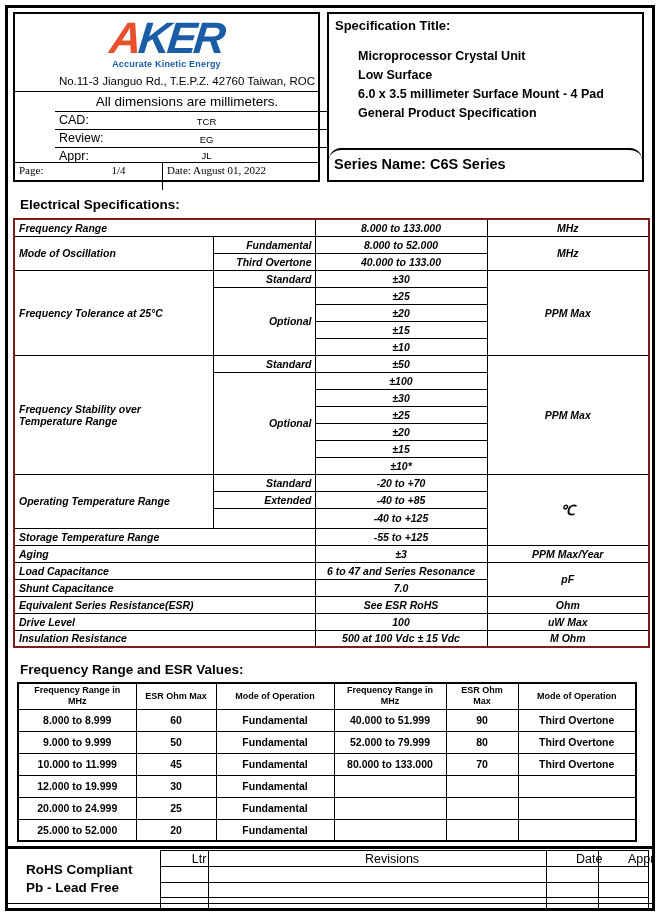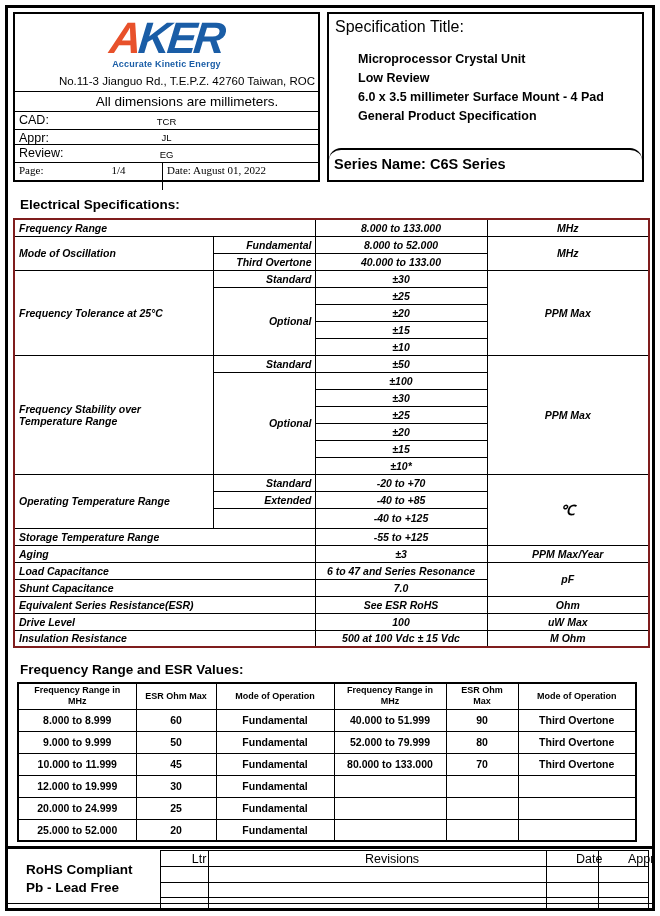--- a/index.html
+++ b/index.html
@@ -26,38 +26,38 @@
   }
   .logo-a   { color:#E8512B; }
   .logo-ker { color:#1A5DA6; }
   .logo-tagline {
     display:block; color:#1A5DA6; font-weight:bold; font-size:9px;
     margin-top:-1px; letter-spacing:0.2px;text-align:center;
   }
   .hrow { position:relative; width:100%; border-top:1px solid #000; overflow:hidden;padding-left:41px; }
   .row-addr  { height:19px; border-top:none; text-align:center; font-size:11.5px; padding-top:3px; }
   .row-dims  { height:20px; text-align:center; font-size:13.5px; padding-top:2px; }
-  .row-field { height:18px; font-size:12.5px; }
+  .row-field { height:18px; font-size:12.5px;margin-left:40px; }
   .row-field .f-label { position:absolute; left:4px; top:1px; }
   .row-field .f-value {
     position:absolute; left:0; right:0; top:4px; text-align:center; font-size:9.5px;
   }
   .row-appr  { height:15px; }
   .row-page  { height:28px; font-size:11px;font-family:Liberation Serif, serif; }
   .row-page .p-label { position:absolute; left:4px; top:1px; }
   .row-page .p-value { position:absolute; left:60px; width:87px; top:1px; text-align:center; }
   .row-page .p-divider { position:absolute; left:147px; top:0; bottom:0; width:0; border-left:1px solid #000; }
   .row-page .p-date { position:absolute; left:152px; top:1px; }
 
   
   .right-box {
     position:absolute; left:327px; top:12px; width:317px; height:170px;
     border:2px solid #000; background:#fff;
   }
-  .spec-title-label { font-weight:normal; font-size:16px; padding:4px 0 0 6px; }
+  .spec-title-label { font-weight:bold; font-size:13px; padding:4px 0 0 6px; }
   .spec-lines { margin:14px 0 0 29px; font-weight:bold; font-size:12.5px; line-height:19px; }
   .series-row {
     position:absolute; left:0; right:0; bottom:0; height:32px;
     border-top:2px solid #000; font-weight:bold; font-size:14.5px;
     padding:6px 0 0 5px;
     border-radius:12px;
   }
 
   
   .sect-heading { position:absolute; font-weight:bold; font-size:13.5px; }
@@ -112,41 +112,41 @@
     <div class="logo-area">
       <span class="logo-word"><span class="logo-a">A</span><span class="logo-ker">KER</span></span>
       <span class="logo-tagline">Accurate Kinetic Energy</span>
     </div>
     <div class="hrow row-addr">No.11-3 Jianguo Rd., T.E.P.Z. 42760 Taiwan, ROC</div>
     <div class="hrow row-dims">All dimensions are millimeters.</div>
     <div class="hrow row-field">
       <span class="f-label">CAD:</span>
       <span class="f-value">TCR</span>
     </div>
+    <div class="hrow row-field">
+      <span class="f-label">Review:</span>
+      <span class="f-value">EG</span>
+    </div>
     <div class="hrow row-field row-appr">
       <span class="f-label">Appr:</span>
       <span class="f-value" style="top:2px">JL</span>
-    </div>
-    <div class="hrow row-field">
-      <span class="f-label">Review:</span>
-      <span class="f-value">EG</span>
     </div>
     <div class="hrow row-page">
       <span class="p-label">Page:</span>
       <span class="p-value">1/4</span>
       <span class="p-divider"></span>
       <span class="p-date">Date: August 01, 2022</span>
     </div>
   </div>
 
   <div class="right-box">
     <div class="spec-title-label">Specification Title:</div>
     <div class="spec-lines">
       <div>Microprocessor Crystal Unit</div>
-      <div>Low Review</div>
+      <div>Low Surface</div>
       <div>6.0 x 3.5 millimeter Surface Mount - 4 Pad</div>
       <div>General Product Specification</div>
     </div>
     <div class="series-row">Series Name: C6S Series</div>
   </div>
 
   <div class="sect-heading" id="h-elec">Electrical Specifications:</div>
 
   <table class="spec-table">
     <colgroup>

